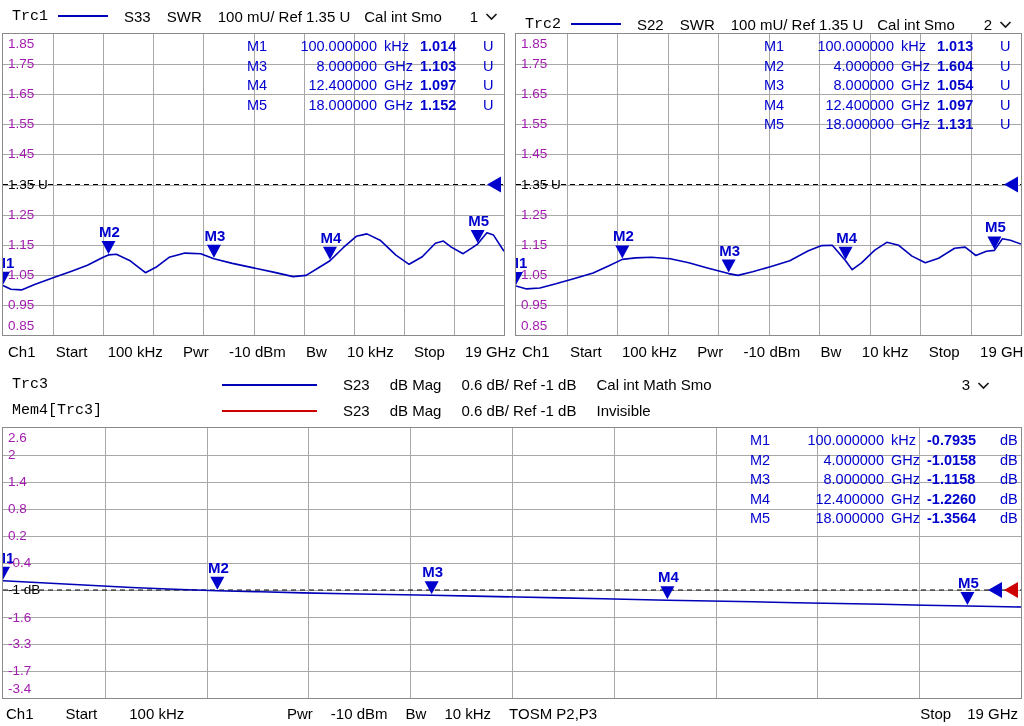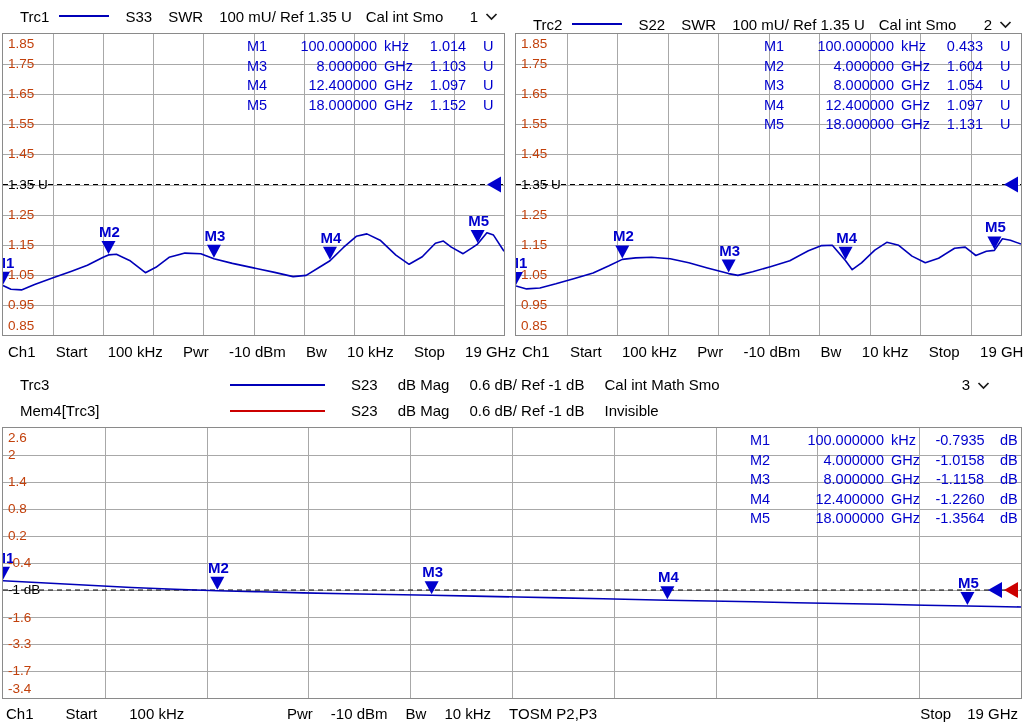--- a/index.html
+++ b/index.html
@@ -1,36 +1,36 @@
 <!DOCTYPE html>
 <html><head>
 <meta charset="utf-8">
 <style>
   html,body{margin:0;padding:0;background:#fff;width:1024px;height:726px;overflow:hidden;
     font-family:"Liberation Sans",sans-serif;color:#000;}
   .abs{position:absolute;}
   
   .thdr{display:flex;align-items:center;font-size:15px;white-space:nowrap;}
-  .thdr .tname{padding-left:20px;}
+  .thdr .tname{padding-left:12px;font-family:Liberation Mono, monospace;}
   .lsample{display:inline-block;height:2px;}
   .sp{display:inline-block;}
   .wnum{margin-left:auto;display:flex;align-items:center;}
   .chev{margin:2px 0 0 7px;}
   
   .chart{border:1px solid #8a8a8a;box-sizing:border-box;background:#fff;}
   .chart svg{display:block;}
-  .ylbl{position:absolute;left:5px;font-size:13.5px;color:#c2410c;line-height:15px;white-space:nowrap;}
+  .ylbl{position:absolute;left:5px;font-size:13.5px;color:#a21caf;line-height:15px;white-space:nowrap;}
   .ylbl.ref{color:#000;}
   
   .mtable{position:absolute;top:3px;right:3px;font-size:14.5px;color:#0000cd;line-height:19.5px;white-space:nowrap;}
   .mrow span{display:inline-block;}
   .mrow .c0{width:30px;text-align:left;}
   .mrow .c1{width:100px;text-align:right;}
   .mrow .c2{width:36px;text-align:left;padding-left:7px;}
-  .mrow .c3{width:56px;text-align:center;}
+  .mrow .c3{width:56px;text-align:left;font-weight:bold;}
   .mrow .c4{width:18px;text-align:left;padding-left:7px;}
   .mtable.wide .c1{width:104px;}
   .mtable.wide .c3{width:66px;}
   
   .footer{display:flex;justify-content:space-between;align-items:center;
     padding:0 8px;font-size:15px;white-space:nowrap;}
   .f3{font-size:15px;white-space:nowrap;}
   .f3 .cluster{position:absolute;top:0;display:flex;align-items:center;height:26px;}
   .f3 .cl-left{left:6px;gap:32px;}
   .f3 .cl-mid{left:287px;gap:18px;}
@@ -201,21 +201,21 @@
         <div class="ylbl" style="top: 82.3px;">1.55</div>
         <div class="ylbl" style="top: 112.4px;">1.45</div>
         <div class="ylbl ref" style="top: 142.5px;">1.35 U</div>
         <div class="ylbl" style="top: 172.6px;">1.25</div>
         <div class="ylbl" style="top: 202.7px;">1.15</div>
         <div class="ylbl" style="top: 232.8px;">1.05</div>
         <div class="ylbl" style="top: 262.9px;">0.95</div>
         <div class="ylbl" style="top: 284px;">0.85</div>
       </div>
     <div class="mtable">
-        <div class="mrow"><span class="c0">M1</span><span class="c1">100.000000</span><span class="c2">kHz</span><span class="c3">0.433</span><span class="c4">U</span></div>
+        <div class="mrow"><span class="c0">M1</span><span class="c1">100.000000</span><span class="c2">kHz</span><span class="c3">1.013</span><span class="c4">U</span></div>
         <div class="mrow"><span class="c0">M2</span><span class="c1">4.000000</span><span class="c2">GHz</span><span class="c3">1.604</span><span class="c4">U</span></div>
         <div class="mrow"><span class="c0">M3</span><span class="c1">8.000000</span><span class="c2">GHz</span><span class="c3">1.054</span><span class="c4">U</span></div>
         <div class="mrow"><span class="c0">M4</span><span class="c1">12.400000</span><span class="c2">GHz</span><span class="c3">1.097</span><span class="c4">U</span></div>
         <div class="mrow"><span class="c0">M5</span><span class="c1">18.000000</span><span class="c2">GHz</span><span class="c3">1.131</span><span class="c4">U</span></div>
       </div>
   </div>
   <div class="footer abs" style="left:1px;top:337px;width:509px;height:28px;">
       <span>Ch1</span>
       <span>Start</span>
       <span>100 kHz</span>

